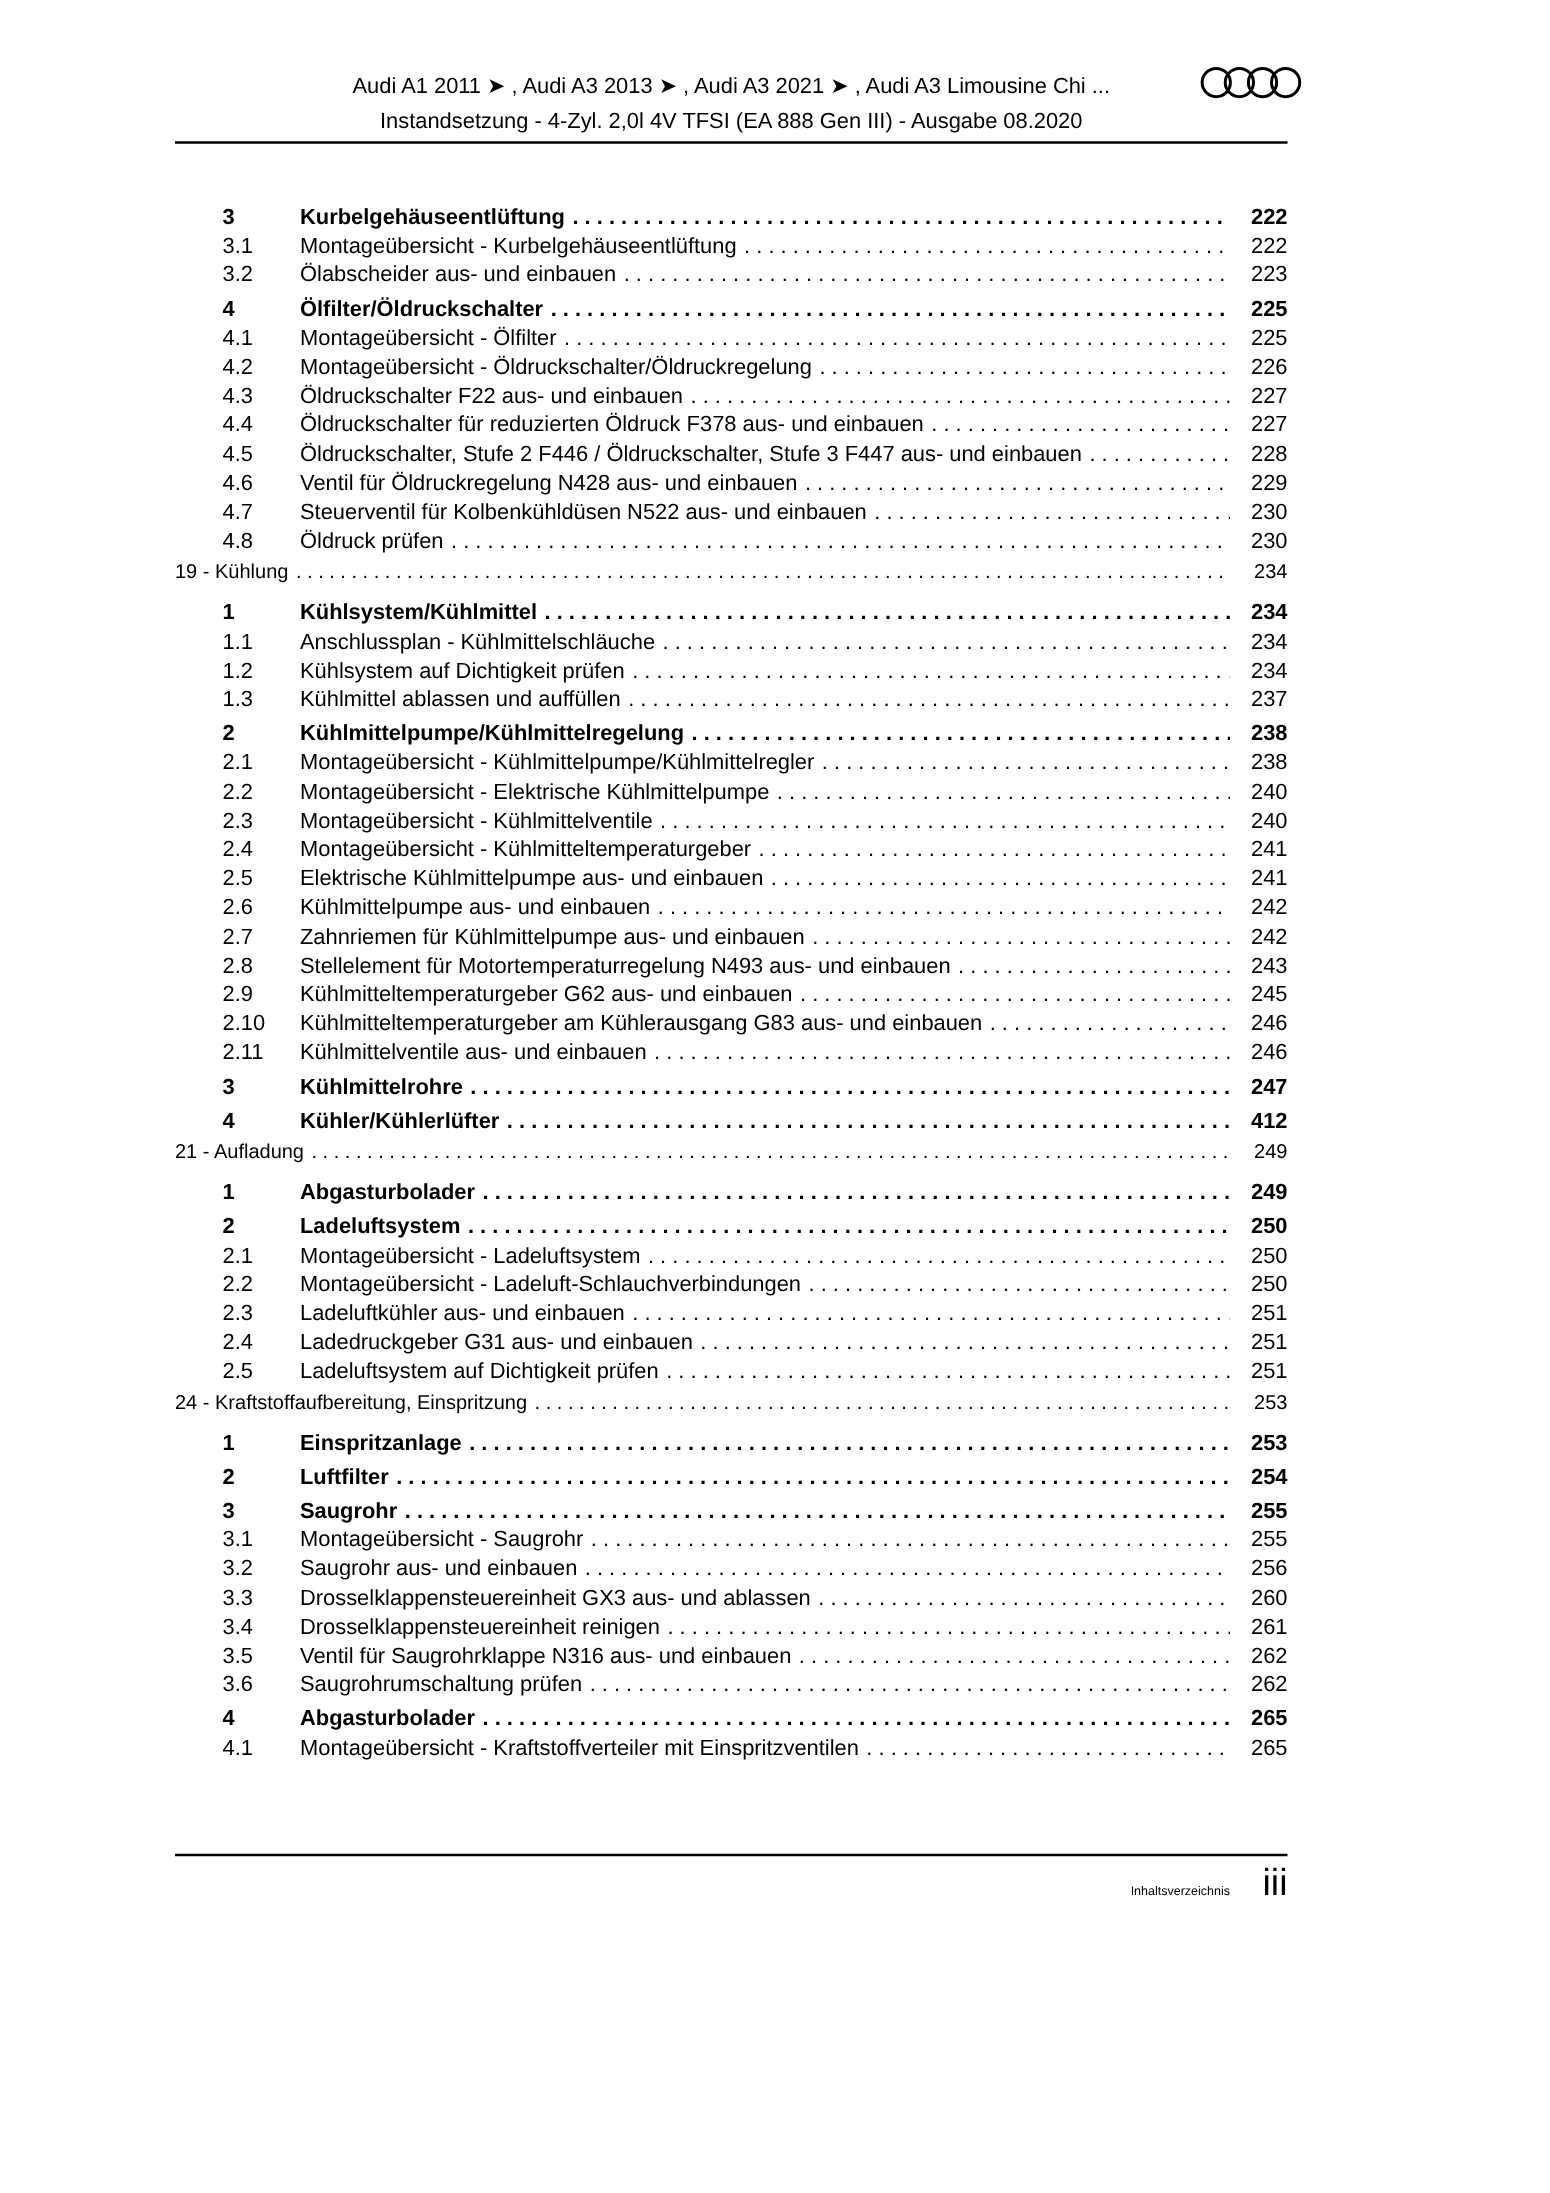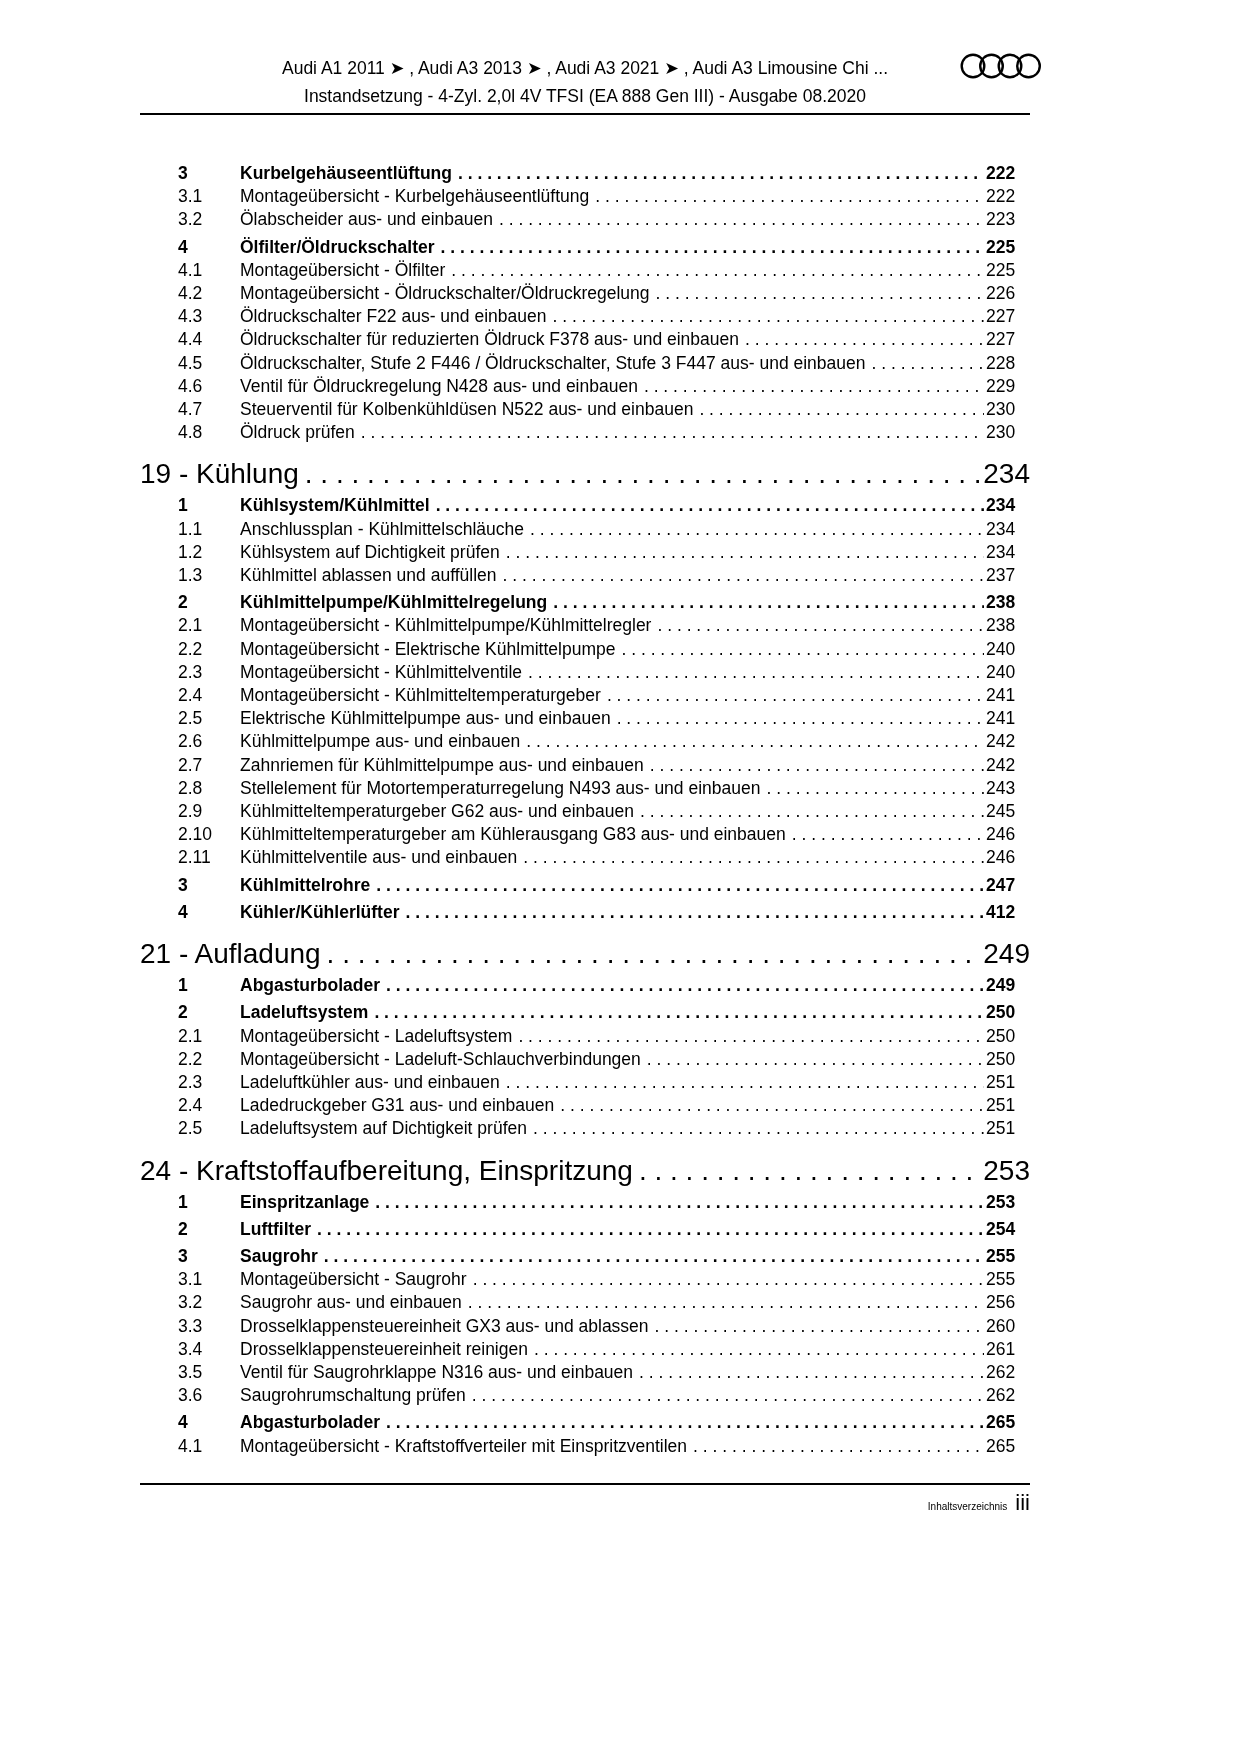--- a/index.html
+++ b/index.html
@@ -63,30 +63,30 @@
   .leader {
     flex: 1 1 0;
     min-width: 10px;
     overflow: hidden;
     white-space: nowrap;
     margin: 0 2px 0 6px;
   }
   .page-num {
     flex: 0 0 auto;
     min-width: 44px;
-    text-align: left;
+    text-align: right;
   }
   .bold {
     font-weight: 700;
     margin-top: 4px;
   }
   .chapter-row {
-    font-size: 28px;
+    font-size: 16px;
     line-height: 27px;
-    margin-top: 16px;
+    margin-top: 0;
     margin-bottom: 7px;
   }
   
   .footer-rule {
     position: absolute;
     top: 1483px;
     left: 140px;
     width: 890px;
     border-top: 2px solid #000;
   }
@@ -94,22 +94,22 @@
     position: absolute;
     top: 1490px;
     left: 140px;
     width: 890px;
     text-align: right;
   }
   .footer .footer-label {
     font-size: 10px;
   }
   .footer .footer-page {
-    font-size: 22px;
-    margin-left: 8px;
+    font-size: 30px;
+    margin-left: 26px;
   }
 </style>
 </head>
 <body>
 
 <div class="page">
 
   <div class="header">
     <div>Audi A1 2011 ➤ , Audi A3 2013 ➤ , Audi A3 2021 ➤ , Audi A3 Limousine Chi ...</div>
     <div>Instandsetzung - 4-Zyl. 2,0l 4V TFSI (EA 888 Gen III) - Ausgabe 08.2020</div>

